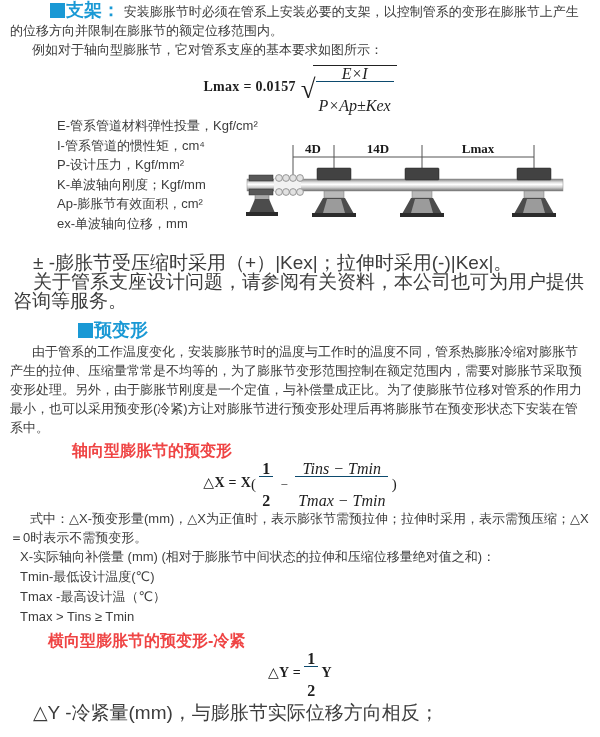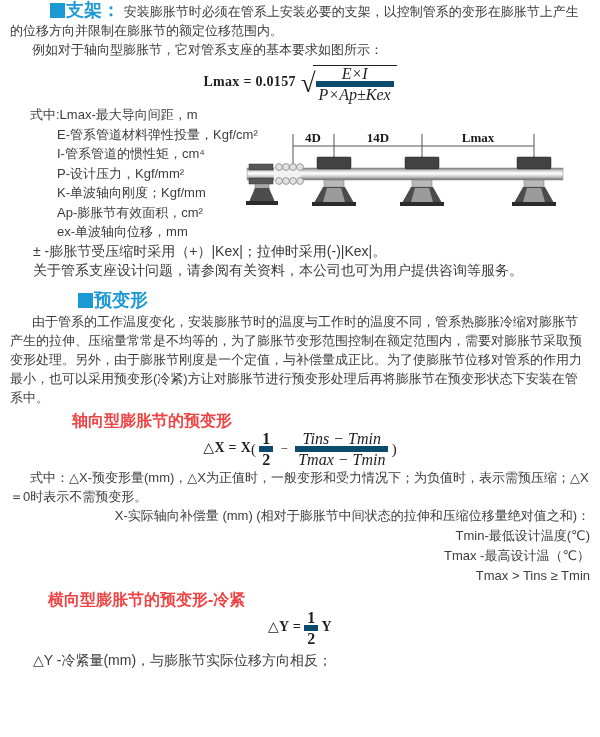--- a/index.html
+++ b/index.html
@@ -25,35 +25,35 @@
   .formula{
     text-align:center;color:#1f1f1f;
     font-family:"Liberation Serif","DejaVu Serif",serif;font-size:13px;
   }
   .f1{margin:6px 0 4px;}
   .f2{margin:2px 0 2px;}
   .f3{margin:2px 0 2px;}
   .f-lhs{font-weight:bold;font-size:14px;letter-spacing:.3px;}
   .frac{display:inline-block;vertical-align:middle;text-align:center;font-size:16px;line-height:13px;}
   .frac .num{display:block;padding:0 3px 1px;}
-  .frac .den{display:block;border-top:6px solid #0c4a6e;padding:1px 3px 0;}
+  .frac .den{display:block;border-top:1px solid #0c4a6e;padding:17px 3px 0;}
   .frac.it{font-style:italic;}
   .frac.b{font-weight:bold;font-style:normal;}
   .sqrt{display:inline-flex;align-items:center;vertical-align:middle;margin-left:5px;}
   .sqrt-sign{font-size:27px;line-height:26px;margin-right:-3px;font-weight:normal;}
   .sqrt-body{display:inline-block;border-top:1.6px solid #222;padding:1px 3px 0;}
   .paren{font-size:15px;vertical-align:middle;}
   .mx{margin:0 4px;vertical-align:middle;}
   
   .param-block{position:relative;height:137px;margin-top:2px;}
   .param-line{font-size:13px;line-height:19.5px;margin-left:47px;white-space:nowrap;}
   .param-line.first{margin-left:20px;}
-  .note-line{font-size:14px;line-height:19px;margin:0 0 0 23px;}
+  .note-line{font-size:19px;line-height:19px;margin:0 0 0 23px;}
   .note-line.ind{text-indent:20px;margin-left:3px;}
-  .ax-param{font-size:13px;line-height:20px;margin-left:23px;text-align:right;}
+  .ax-param{font-size:13px;line-height:20px;margin-left:10px;}
   .diagram{position:absolute;right:0;top:22px;}
 </style>
 </head>
 <body>
 
 <div class="page">
 
 
   <p class="body ind1">
     <span class="sec-head"><span class="sq"></span><span>支架：</span></span>
@@ -63,21 +63,20 @@
   <p class="body ind2">例如对于轴向型膨胀节，它对管系支座的基本要求如图所示：</p>
 
   <div class="formula f1">
     <span class="f-lhs">Lmax = 0.0157</span><span class="sqrt">
         <span class="sqrt-sign">√</span>
         <span class="sqrt-body"><span class="frac it"><span class="num">E×I</span><span class="den">P×Ap±Kex</span></span></span>
       </span>
   </div>
 
   <div class="param-block">
-    <div class="param-line first">式中:Lmax-最大导向间距，m</div>
     <div class="param-line">E-管系管道材料弹性投量，Kgf/cm²</div>
     <div class="param-line">I-管系管道的惯性矩，cm⁴</div>
     <div class="param-line">P-设计压力，Kgf/mm²</div>
     <div class="param-line">K-单波轴向刚度；Kgf/mm</div>
     <div class="param-line">Ap-膨胀节有效面积，cm²</div>
     <div class="param-line">ex-单波轴向位移，mm</div>
 
     <svg class="diagram" width="345" height="96" viewBox="0 0 345 96" xmlns="http://www.w3.org/2000/svg">
       <defs>
         <linearGradient id="pg" x1="0" y1="0" x2="0" y2="1">
@@ -160,21 +159,21 @@
   <h3 class="sub-head">轴向型膨胀节的预变形</h3>
 
   <div class="formula f2">
     <span class="f-lhs">△X = X</span><span class="paren">(</span>
     <span class="frac b"><span class="num">1</span><span class="den">2</span></span>
     <span class="mx">−</span>
     <span class="frac it"><span class="num">Tins − Tmin</span><span class="den">Tmax − Tmin</span></span>
     <span class="paren">)</span>
   </div>
 
-  <p class="body ind" style="text-indent:20px">式中：△X-预变形量(mm)，△X为正值时，一般变形和受力情况下；为负值时，表示需预压缩；△X＝0时表示不需预变形。</p>
+  <p class="body ind" style="text-indent:20px">式中：△X-预变形量(mm)，△X为正值时，表示膨张节需预拉伸；拉伸时采用，表示需预压缩；△X＝0时表示不需预变形。</p>
 
   <div>
     <div class="ax-param">X-实际轴向补偿量 (mm) (相对于膨胀节中间状态的拉伸和压缩位移量绝对值之和)：</div>
     <div class="ax-param">Tmin-最低设计温度(℃)</div>
     <div class="ax-param">Tmax -最高设计温（℃）</div>
     <div class="ax-param">Tmax &gt; Tins ≥ Tmin</div>
   </div>
 
 
   <h3 class="sub-head lateral">横向型膨胀节的预变形-冷紧</h3>

